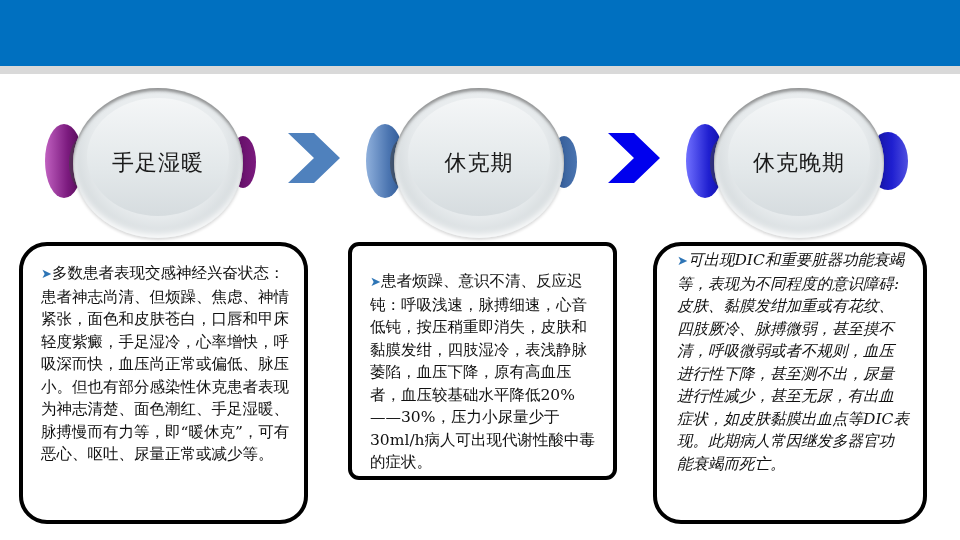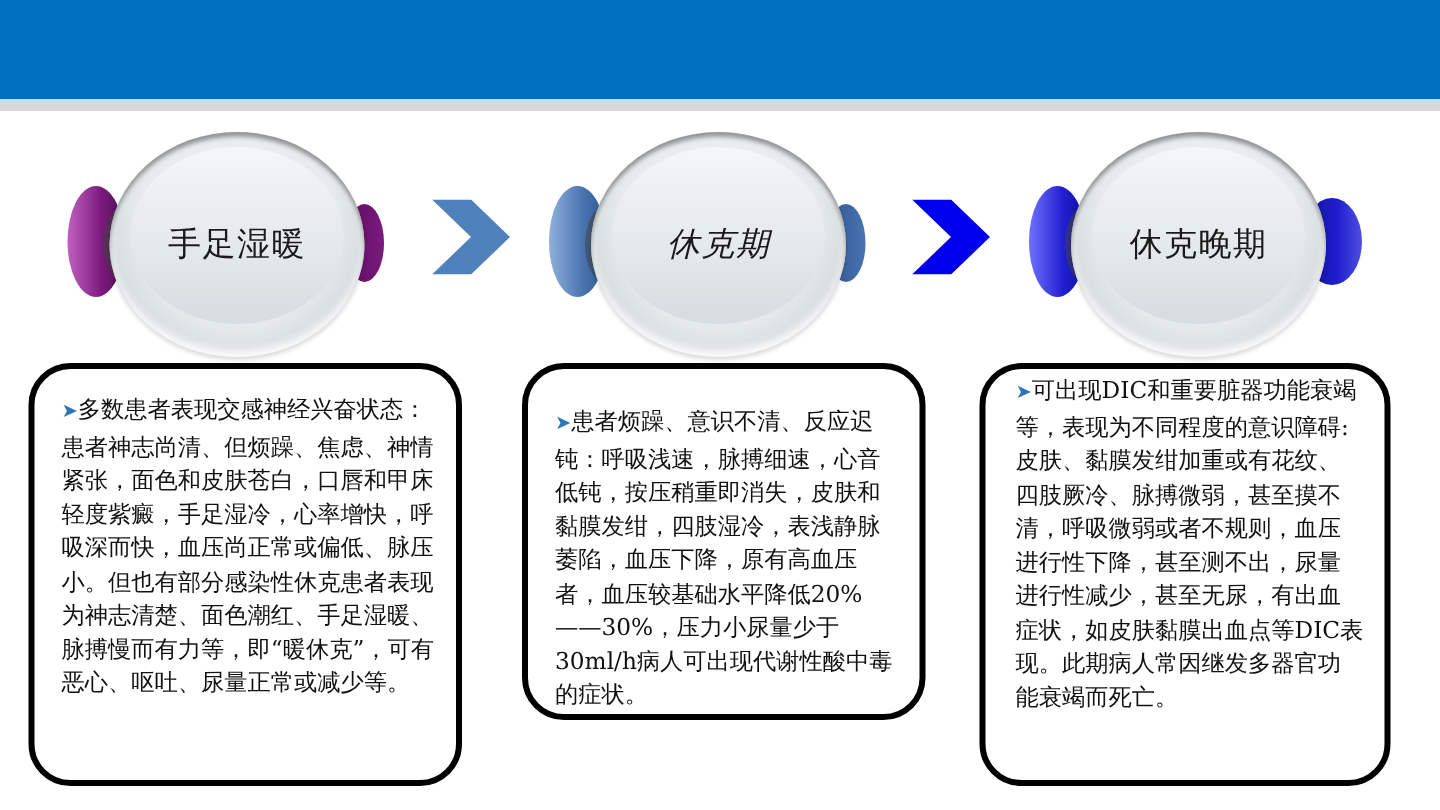--- a/index.html
+++ b/index.html
@@ -38,21 +38,21 @@
   <div class="ear ear-left" style="background:linear-gradient(90deg,#c060c0,#7b1a7e 60%,#4d0c50);"></div>
   <div class="ear ear-right" style="background:linear-gradient(90deg,#5a0c5e,#7b1a7e);"></div>
   <div class="ear-shadow-left"></div>
   <div class="ear-shadow-right"></div>
   <div class="disc">
       <div class="disc-inner"></div>
     </div>
   <div class="stage-label">手足湿暖</div>
 </div>
 
-<div class="stage" style="left:366px;font-style:italic;">
+<div class="stage" style="left:366px;">
   <div class="ear ear-left" style="background:linear-gradient(90deg,#8fb0dc,#4a74b0 60%,#2d5590);"></div>
   <div class="ear ear-right" style="background:linear-gradient(90deg,#2d5590,#4a74b0);"></div>
   <div class="ear-shadow-left"></div>
   <div class="ear-shadow-right"></div>
   <div class="disc">
       <div class="disc-inner"></div>
     </div>
   <div class="stage-label">休克期</div>
 </div>
 
@@ -71,19 +71,19 @@
   <polygon points="0,0 26,0 52,25 26,50 0,50 26,25" fill="#4f81bd"></polygon>
 </svg>
 <svg class="chevron" style="left:608px;" viewBox="0 0 52 50">
   <polygon points="0,0 26,0 52,25 26,50 0,50 26,25" fill="#0000ee"></polygon>
 </svg>
 
 <div class="card" style="left:19px; width:289px; height:282px; padding-top:16px;">
   <span class="arrow">➤</span><span>多数患者表现交感神经兴奋状态：患者神志尚清、但烦躁、焦虑、神情紧张，面色和皮肤苍白，口唇和甲床轻度紫癜，手足湿冷，心率增快，呼吸深而快，血压尚正常或偏低、脉压小。但也有部分感染性休克患者表现为神志清楚、面色潮红、手足湿暖、 脉搏慢而有力等，即“暖休克”，可有恶心、呕吐、尿量正常或减少等。</span>
 </div>
 
-<div class="card" style="left:348px; width:269px; height:238px; padding-top:24px;">
+<div class="card" style="left:348px; width:269px; height:238px; padding-top:24px;border-radius:11px;">
   <span class="arrow">➤</span><span>患者烦躁、意识不清、反应迟钝：呼吸浅速，脉搏细速，心音低钝，按压稍重即消失，皮肤和黏膜发绀，四肢湿冷，表浅静脉萎陷，血压下降，原有高血压者，血压较基础水平降低20%——30%，压力小尿量少于30ml/h病人可出现代谢性酸中毒的症状。</span>
 </div>
 
-<div class="card" style="left:653px; width:274px; height:282px; padding-top:3px; padding-left:20px;">
+<div class="card" style="left:653px; width:274px; height:282px; padding-top:3px; padding-left:20px;font-style:italic;">
   <span class="arrow">➤</span><span>可出现DIC和重要脏器功能衰竭等，表现为不同程度的意识障碍:皮肤、黏膜发绀加重或有花纹、四肢厥冷、脉搏微弱，甚至摸不清，呼吸微弱或者不规则，血压进行性下降，甚至测不出，尿量进行性减少，甚至无尿，有出血症状，如皮肤黏膜出血点等DIC表现。此期病人常因继发多器官功能衰竭而死亡。</span>
 </div>
 
 </body></html>

